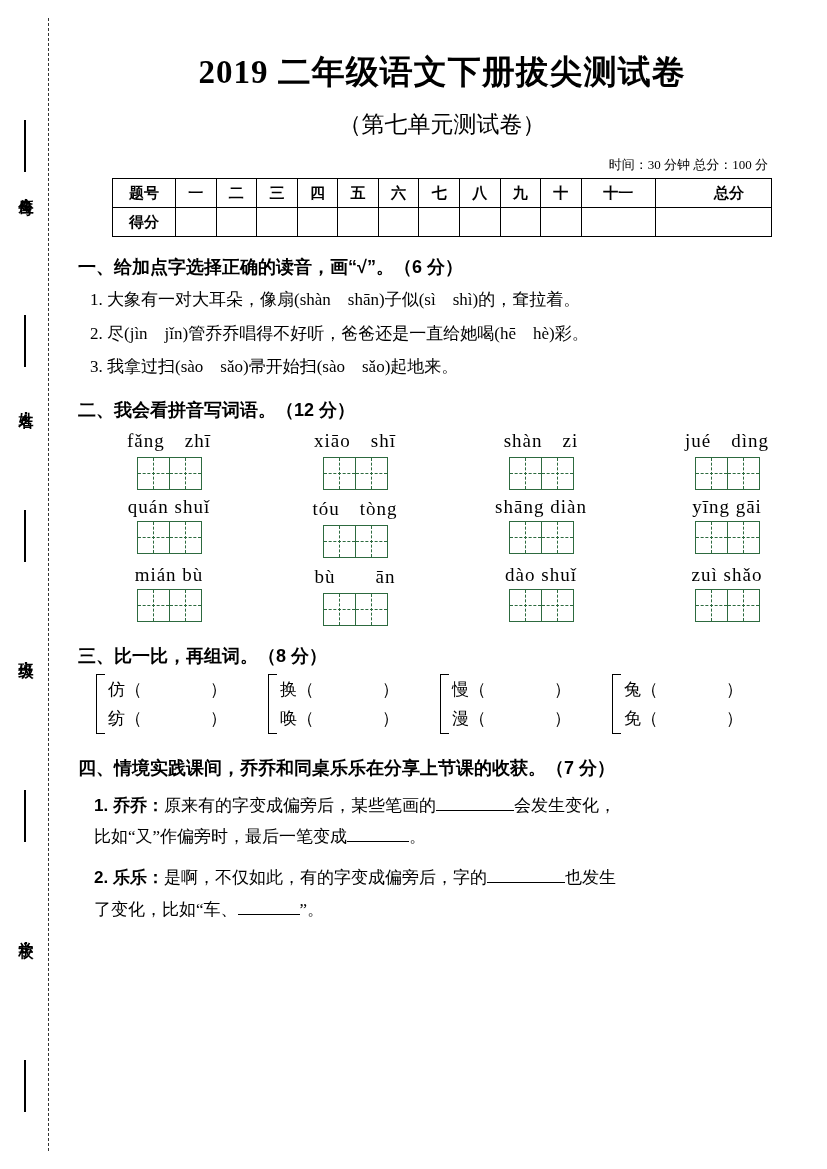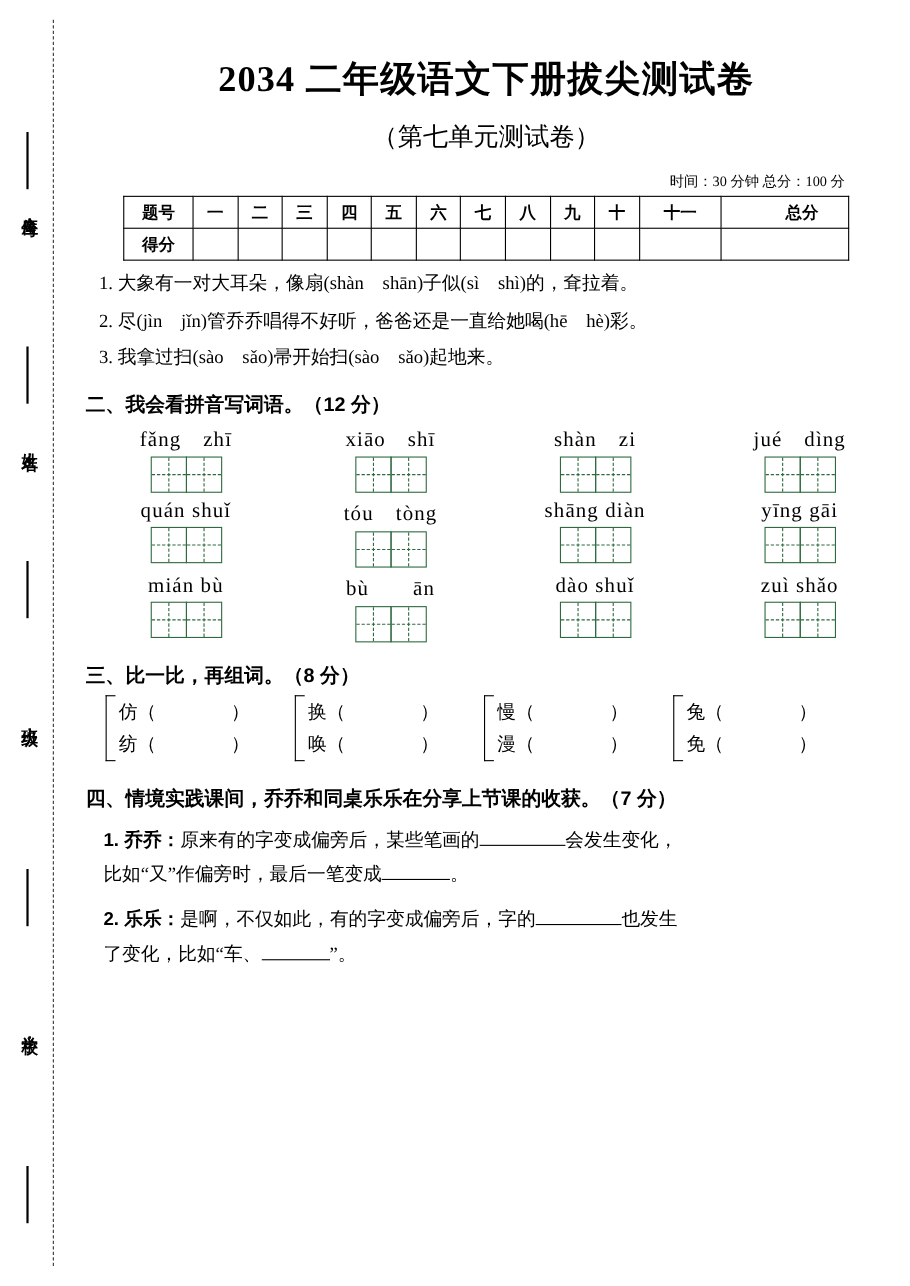--- a/index.html
+++ b/index.html
@@ -159,21 +159,21 @@
     <div class="side-block" style="top:400px;">姓名：</div>
     <div class="side-rule" style="top:510px;"></div>
     <div class="side-block" style="top:650px;">班级：</div>
     <div class="side-rule" style="top:790px;"></div>
     <div class="side-block" style="top:930px;">学校：</div>
     <div class="side-rule" style="top:1060px;"></div>
   </div>
 
   <div class="content">
 
-    <h1 class="title">2034 二年级语文下册拔尖测试卷</h1>
+    <h1 class="title">2019 二年级语文下册拔尖测试卷</h1>
     <div class="subtitle">（第七单元测试卷）</div>
     <div class="timeline">时间：30 分钟  总分：100 分</div>
 
     <table class="score">
       <tbody>
           <tr>
         <td class="lbl">题号</td>
         <td>一</td>
         <td>二</td>
         <td>三</td>
@@ -198,20 +198,21 @@
         <td></td>
         <td></td>
         <td></td>
         <td></td>
         <td></td>
         <td class="sum"></td>
       </tr>
     </tbody>
       </table>
 
+    <div class="sec-head">一、给加点字选择正确的读音，画“√”。（6 分）</div>
     <div class="q-line">1. 大象有一对大耳朵，像扇(shàn　shān)子似(sì　shì)的，耷拉着。</div>
     <div class="q-line">2. 尽(jìn　jǐn)管乔乔唱得不好听，爸爸还是一直给她喝(hē　hè)彩。</div>
     <div class="q-line">3. 我拿过扫(sào　sǎo)帚开始扫(sào　sǎo)起地来。</div>
 
     <div class="sec-head">二、我会看拼音写词语。（12 分）</div>
 
     <div class="grid-row">
       <div class="grid-item">
         <div class="py">fǎng　zhī</div>
         <div class="boxes">

